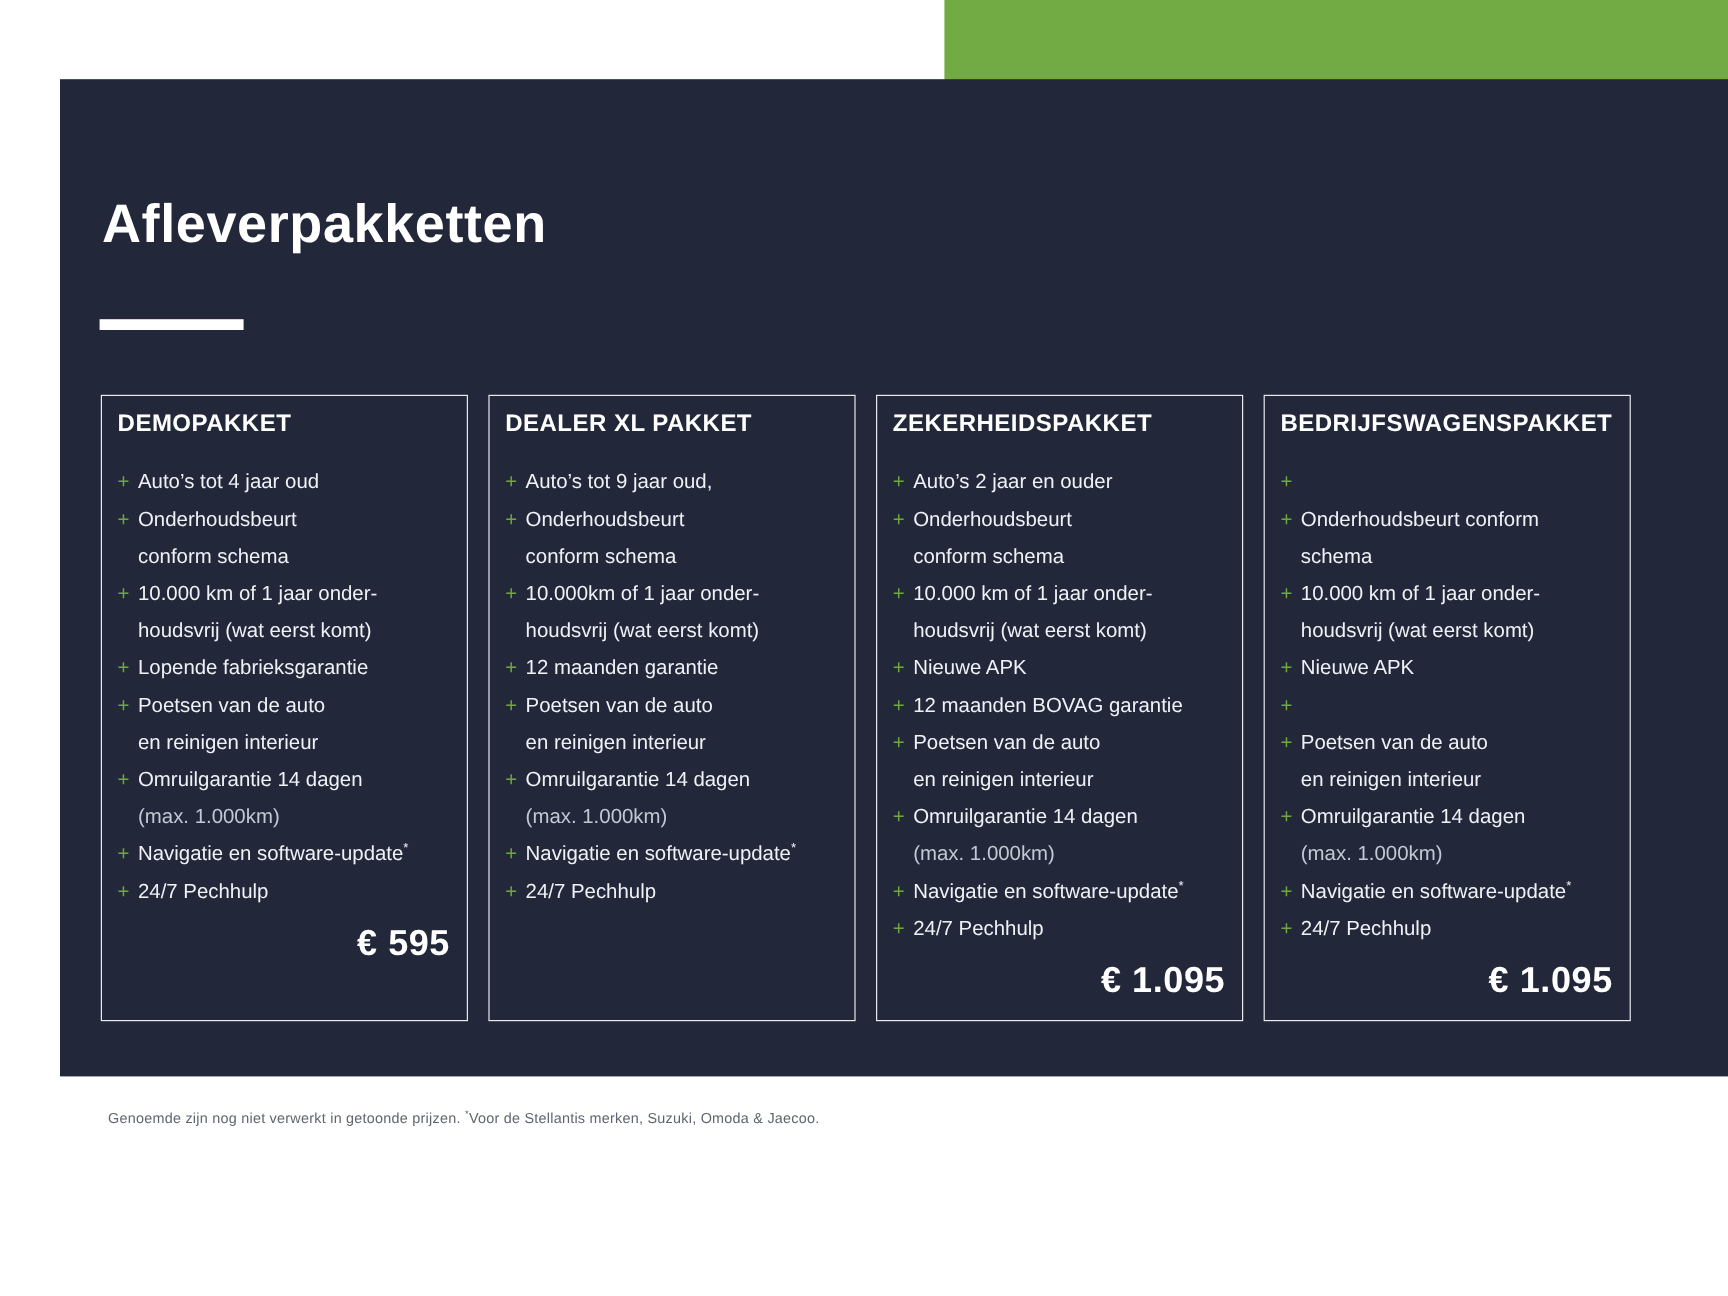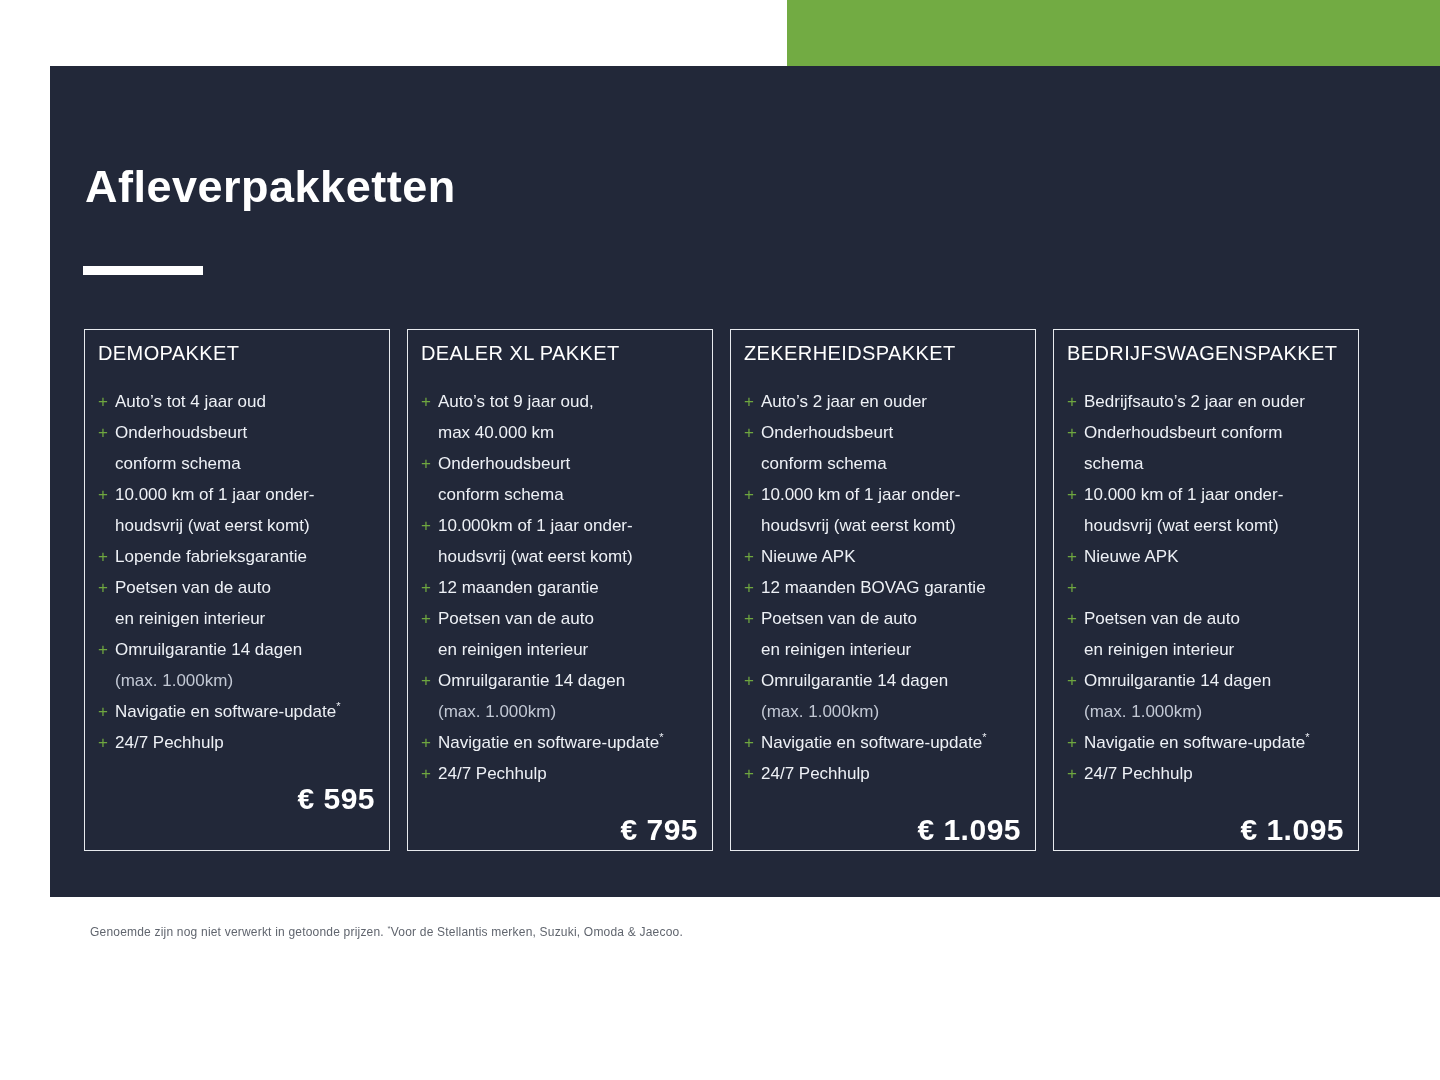--- a/index.html
+++ b/index.html
@@ -56,42 +56,42 @@
     width: 306px;
     height: 522px;
     border: 1px solid var(--card_border);
     padding: 12px 13px 0 13px;
     background: var(--navy);
     display: flex;
     flex-direction: column;
   }
   .card h2 {
     font-size: 20px;
-    font-weight: 400;
+    font-weight: 700;
     color: var(--white);
     letter-spacing: 0.4px;
     line-height: 22px;
   }
   .features { margin-top: 22px; }
   .fline {
     display: flex;
     font-size: 17px;
     line-height: 31px;
     color: var(--text);
   }
   .plus {
     color: var(--plus_green);
     width: 17px;
     flex: 0 0 17px;
   }
   .fline.cont { padding-left: 17px; }
   .ftext.muted { color: var(--muted_text); }
   .ftext sup { font-size: 11px; line-height: 0; }
   .price {
-    margin-top: 24px;
+    margin-top: 12px;
     padding-right: 1px;
     text-align: right;
     font-size: 30px;
     font-weight: 700;
     color: var(--white);
     letter-spacing: 0.5px;
   }
   .footnote {
     position: absolute;
     left: 90px; top: 925px;
@@ -163,23 +163,20 @@
       <div class="price">€ 595</div>
     </section>
 
     <section class="card">
       <h2>DEALER XL PAKKET</h2>
       <div class="features">
           <div class="fline">
             <span class="plus">+</span>
             <span class="ftext">Auto’s tot 9 jaar oud,</span>
           </div>
-          <div class="fline cont">
-            <span class="ftext">max 40.000 km</span>
-          </div>
           <div class="fline">
             <span class="plus">+</span>
             <span class="ftext">Onderhoudsbeurt</span>
           </div>
           <div class="fline cont">
             <span class="ftext">conform schema</span>
           </div>
           <div class="fline">
             <span class="plus">+</span>
             <span class="ftext">10.000km of 1 jaar onder-</span>
@@ -207,21 +204,20 @@
           </div>
           <div class="fline">
             <span class="plus">+</span>
             <span class="ftext">Navigatie en software-update<sup>*</sup></span>
           </div>
           <div class="fline">
             <span class="plus">+</span>
             <span class="ftext">24/7 Pechhulp</span>
           </div>
         </div>
-      <div class="price">€ 795</div>
     </section>
 
     <section class="card">
       <h2>ZEKERHEIDSPAKKET</h2>
       <div class="features">
           <div class="fline">
             <span class="plus">+</span>
             <span class="ftext">Auto’s 2 jaar en ouder</span>
           </div>
           <div class="fline">
@@ -270,21 +266,20 @@
           </div>
         </div>
       <div class="price">€ 1.095</div>
     </section>
 
     <section class="card">
       <h2>BEDRIJFSWAGENSPAKKET</h2>
       <div class="features">
           <div class="fline">
             <span class="plus">+</span>
-            <span class="ftext">Bedrijfsauto’s 2 jaar en ouder</span>
           </div>
           <div class="fline">
             <span class="plus">+</span>
             <span class="ftext">Onderhoudsbeurt conform</span>
           </div>
           <div class="fline cont">
             <span class="ftext">schema</span>
           </div>
           <div class="fline">
             <span class="plus">+</span>

